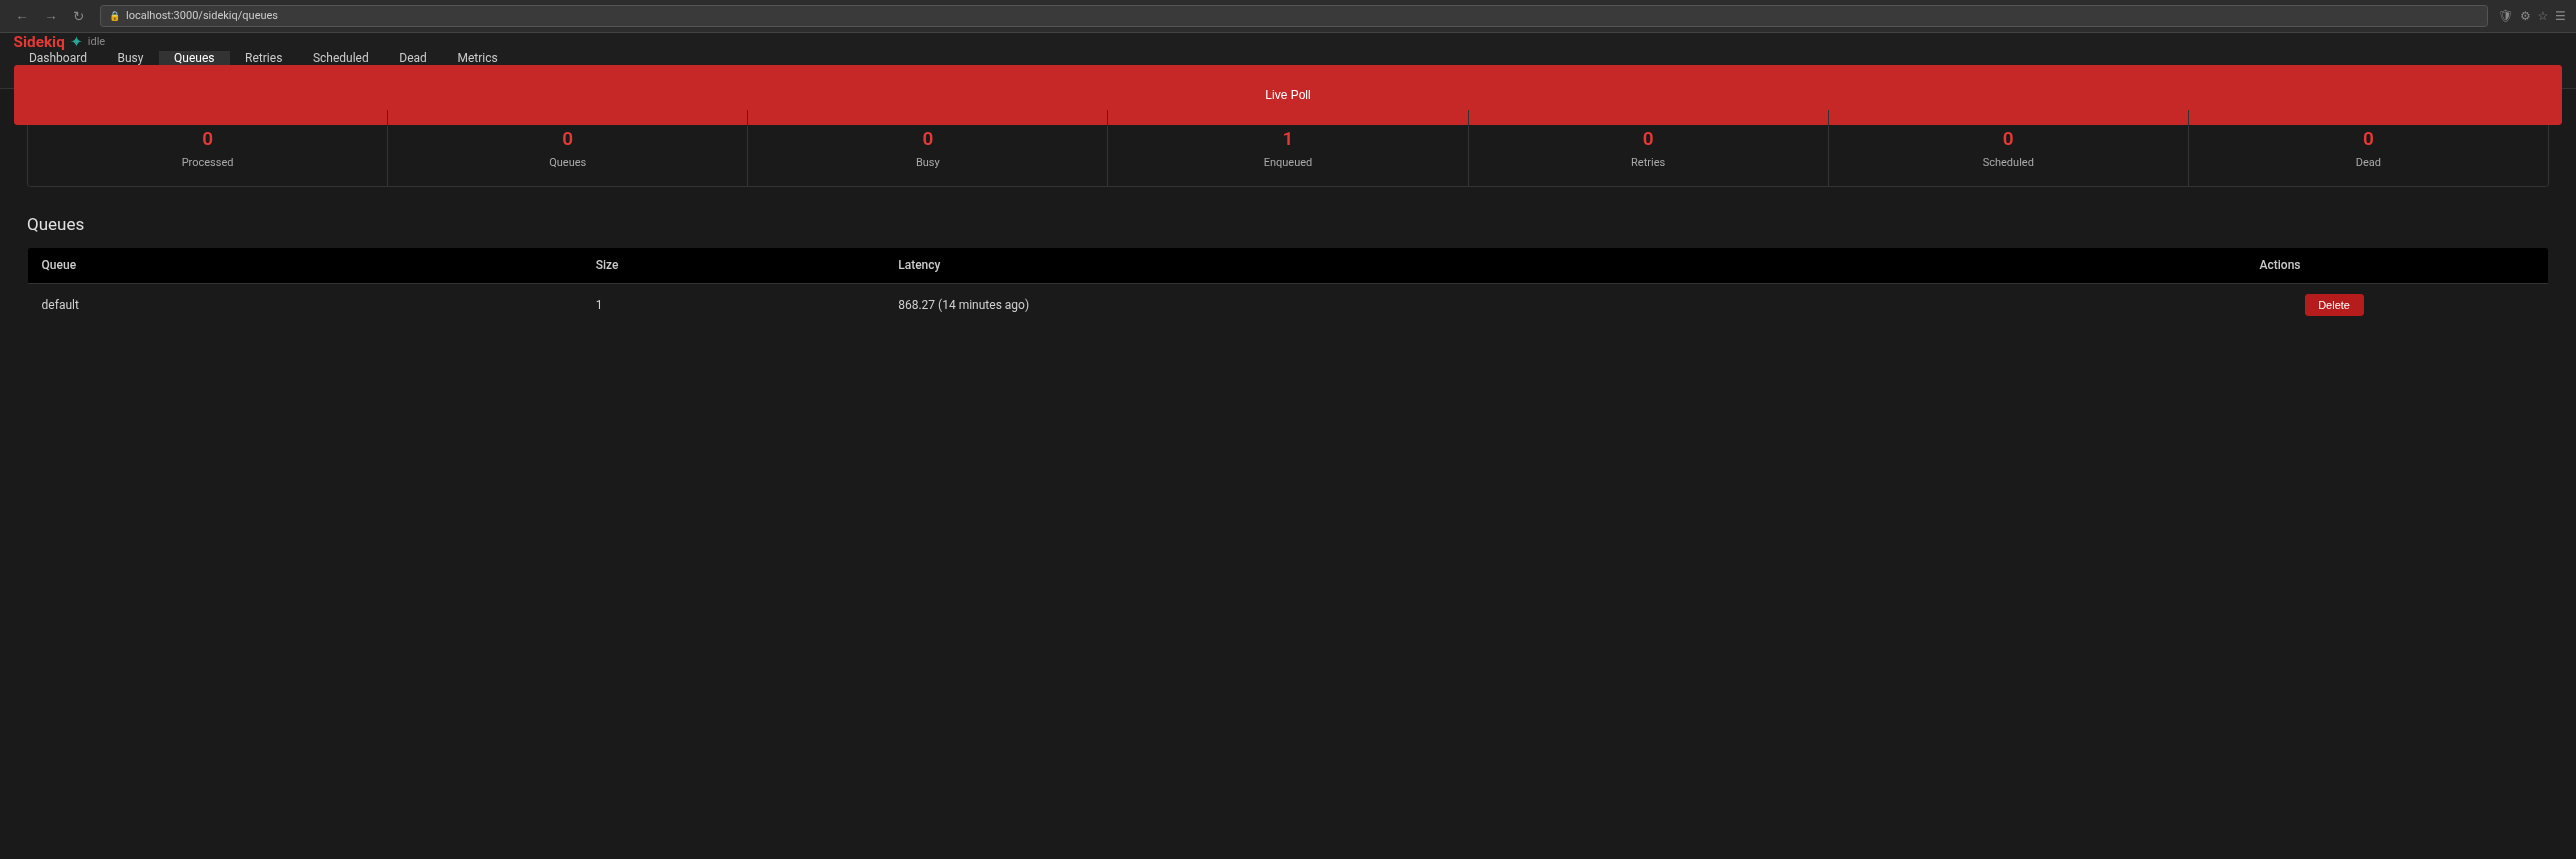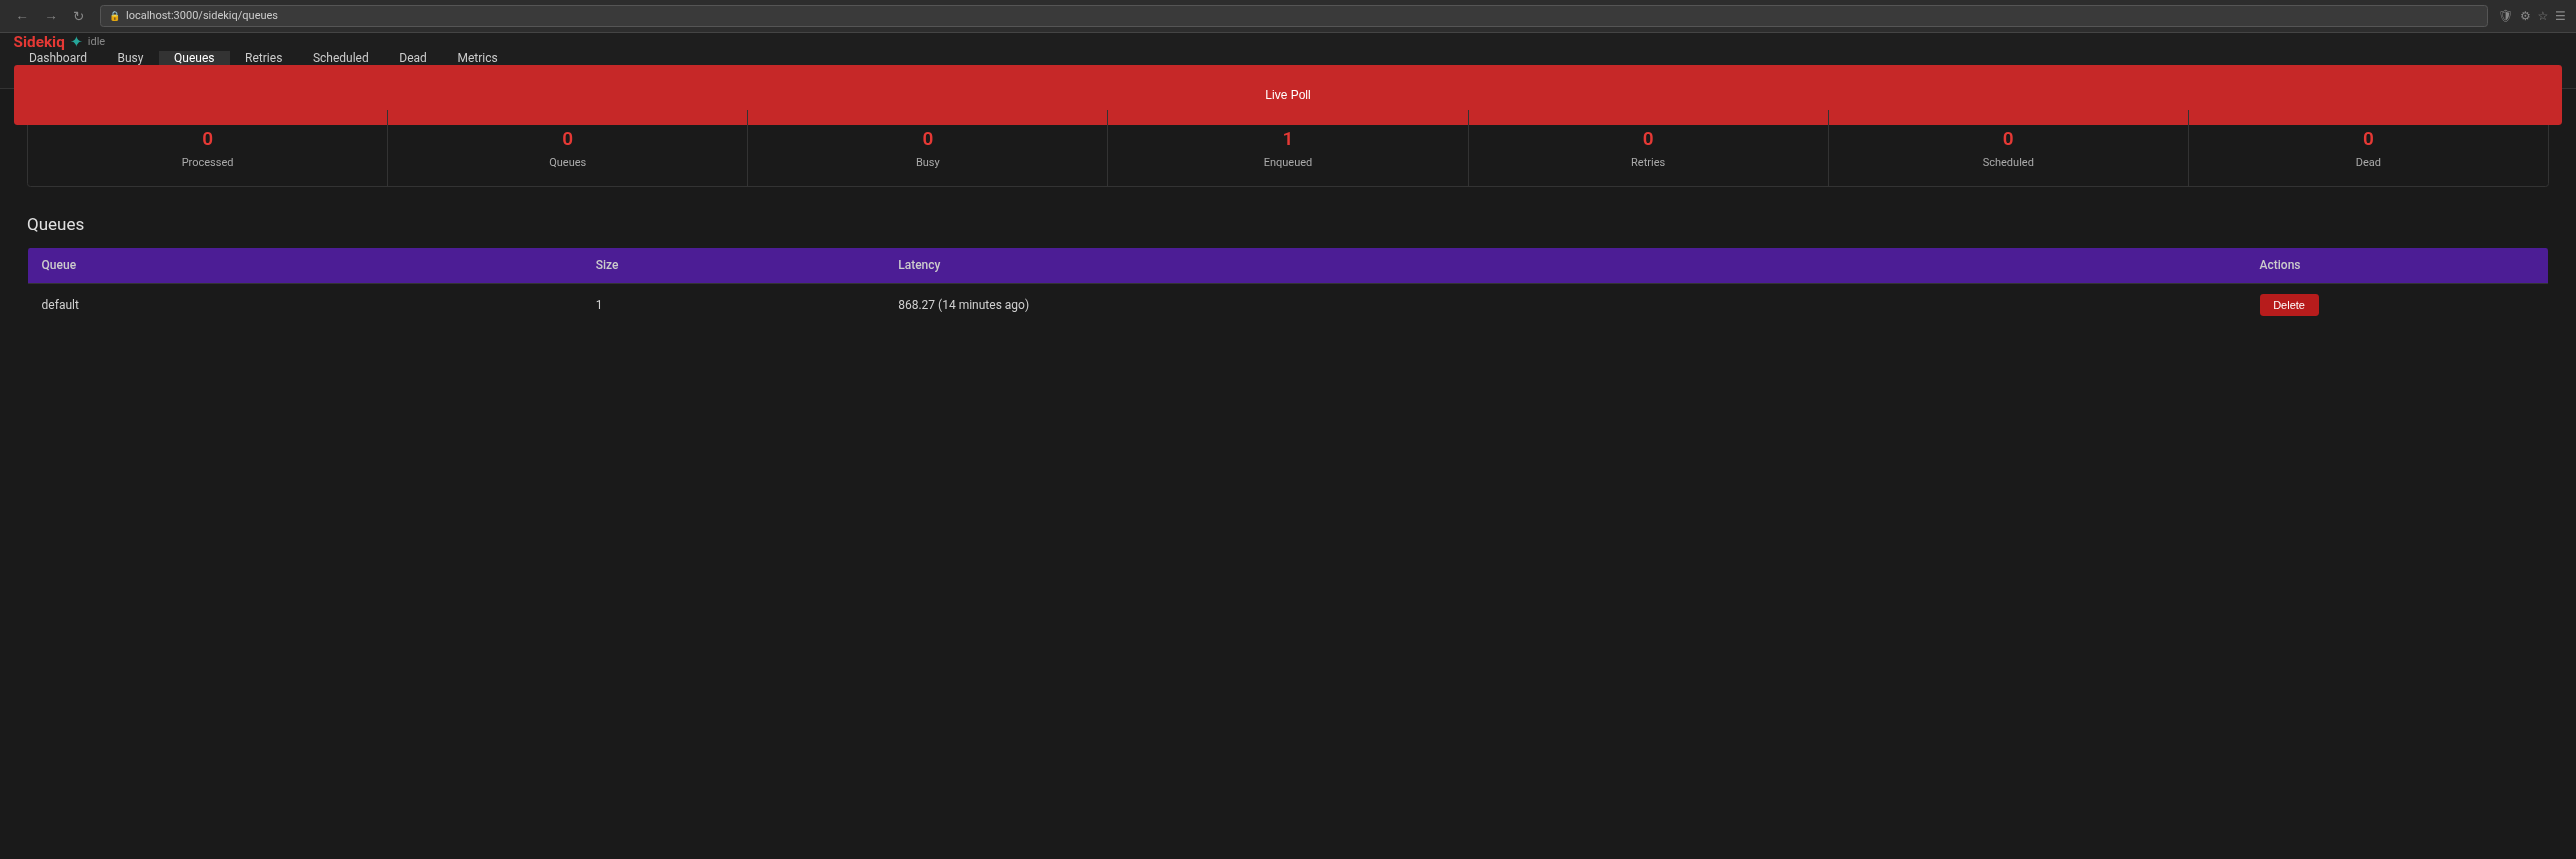--- a/index.html
+++ b/index.html
@@ -193,21 +193,21 @@
     
     .queues-table {
       width: 100%;
       border-collapse: collapse;
       border: 0.9px solid #333;
       border-radius: 3.4px;
       overflow: hidden;
     }
 
     .queues-table th {
-      background: #4c1d95;
+      background: #000000;
       color: #ccc;
       text-align: left;
       padding: 10.2px 13.6px;
       font-weight: 500;
       border-bottom: 0.9px solid #333;
     }
 
     .queues-table td {
       padding: 10.2px 13.6px;
       border-bottom: 0.9px solid #2a2a2a;
@@ -225,20 +225,21 @@
 
     .delete-btn {
       background: #b71c1c;
       color: white;
       border: none;
       padding: 5.1px 13.6px;
       border-radius: 3.4px;
       font-size: 11px;
       cursor: pointer;
       font-weight: 500;
+      margin-left: 45px;
     }
   </style>
 </head>
 <body>
 
 <div class="browser-chrome">
   <div class="browser-nav-buttons">
     <button class="nav-btn">←</button>
     <button class="nav-btn">→</button>
     <button class="nav-btn">↻</button>

